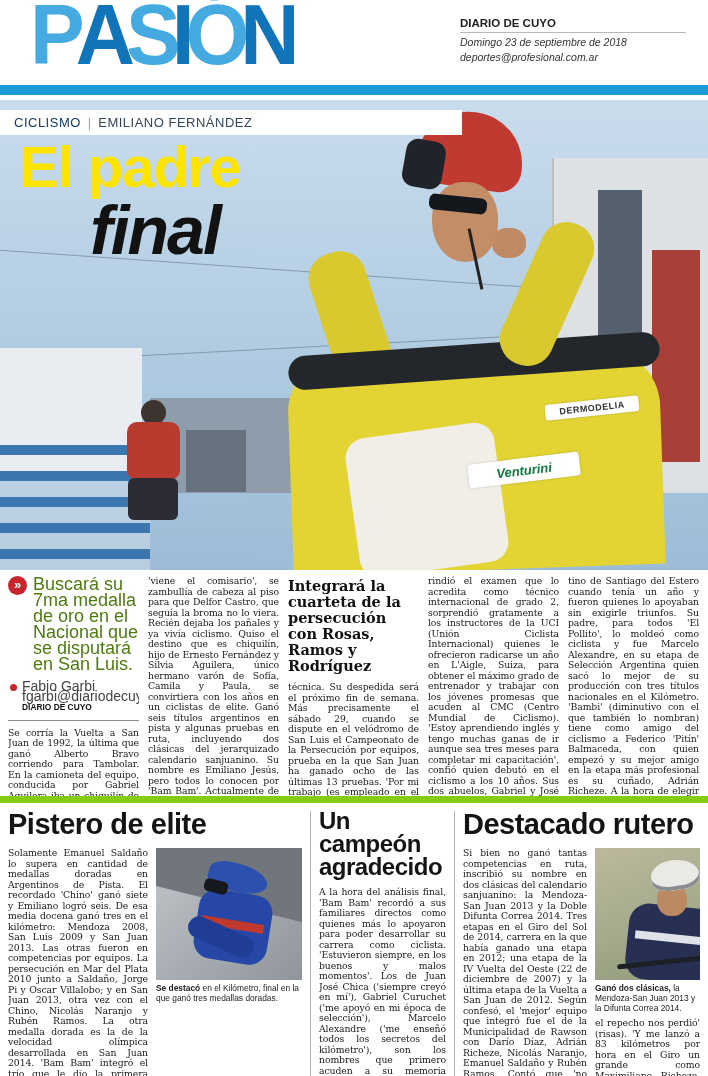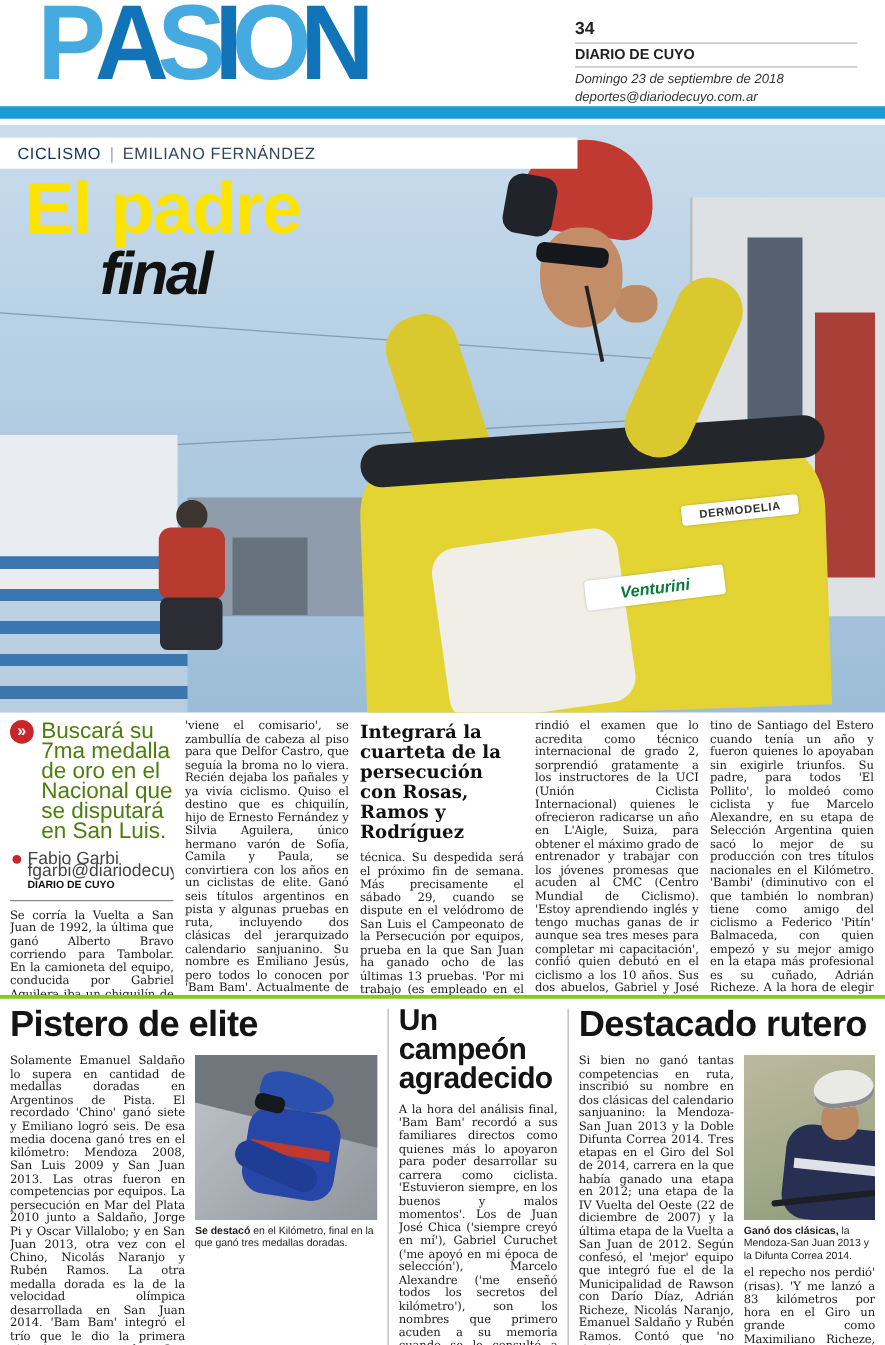--- a/index.html
+++ b/index.html
@@ -63,38 +63,38 @@
   .chip2{left:468px;top:358px;width:112px;height:24px;font-size:13px;font-weight:bold;font-style:italic;
          color:#0a7a3c;transform:rotate(-7deg);}
   .kicker{position:absolute;left:0;top:10px;width:462px;height:25px;background:#fff;
           font-family:"Liberation Sans",sans-serif;font-size:13px;line-height:25px;padding-left:14px;
           box-sizing:border-box;z-index:5;}
   .k-sec{font-weight:normal;color:#12365f;letter-spacing:.5px;}
   .k-sep{color:#9aa4ae;margin:0 7px;}
   .k-name{color:#33465a;letter-spacing:.5px;}
   .hl1{position:absolute;left:20px;top:38px;font-family:"Liberation Sans",sans-serif;font-weight:bold;
        font-size:58px;line-height:1;color:#FCE300;letter-spacing:-1px;z-index:6;}
-  .hl2{position:absolute;left:80px;top:96px;font-family:"Liberation Sans",sans-serif;font-weight:bold;
-       font-style:italic;font-size:48px;line-height:1;color:#121212;letter-spacing:-2px;z-index:6;}
+  .hl2{position:absolute;left:90px;top:96px;font-family:"Liberation Sans",sans-serif;font-weight:bold;
+       font-style:italic;font-size:68px;line-height:1;color:#121212;letter-spacing:-2px;z-index:6;}
   
   .band{position:absolute;left:8px;top:576px;width:692px;height:220px;display:flex;gap:9px;overflow:hidden;}
   .col{flex:0 0 131px;overflow:hidden;}
   .body{margin:0;font-size:9.3px;line-height:10.5px;text-align:justify;color:#191919;letter-spacing:-.1px;}
   .standfirst{display:flex;font-family:"Liberation Sans",sans-serif;}
   .sf-icon{flex:0 0 19px;height:19px;border-radius:50%;background:#C9252C;color:#fff;font-size:13px;
            font-weight:bold;text-align:center;line-height:18px;margin-right:6px;}
   .sf-text{margin:0;font-size:18px;line-height:16px;color:#4d7c0f;}
   .byline{display:flex;margin-top:10px;font-family:"Liberation Sans",sans-serif;}
   .by-dot{flex:0 0 7px;height:7px;border-radius:50%;background:#C9252C;margin:2px 5px 0 2px;}
   .by-name,.by-mail{font-size:14px;line-height:9.8px;color:#444;}
   .by-paper{font-size:8.4px;line-height:10px;color:#111;font-weight:bold;}
   .rule{border-top:1px solid #8a8a8a;margin:8px 0 7px;}
   .subhead{margin:2px 0 8px;font-size:14.5px;line-height:16px;font-weight:bold;color:#111;}
   
-  .bottom{position:absolute;left:0;top:796px;width:708px;height:280px;border-top:3px solid #84cc16;
+  .bottom{position:absolute;left:0;top:796px;width:708px;height:280px;border-top:7px solid #84cc16;
           box-sizing:border-box;padding:5px 8px 0;display:flex;gap:8px;overflow:hidden;}
   .bottom h2{margin:2px 0 9px;font-family:"Liberation Sans",sans-serif;font-weight:bold;color:#141414;
              letter-spacing:-.5px;}
   .bA{flex:0 0 294px;overflow:hidden;}
   .bA h2,.bC h2{font-size:29px;line-height:1;}
   .bB{flex:0 0 127px;overflow:hidden;}
   .bB h2{font-size:24px;line-height:.95;}
   .bC{flex:1;overflow:hidden;}
   .vdiv{flex:0 0 1px;background:#b5b5b5;margin-top:3px;}
   .split{display:flex;gap:8px;}
@@ -128,24 +128,23 @@
 </head>
 <body>
 
 <div class="page">
 
   <header class="masthead">
     <div class="logo">
       <span>P</span><span>A</span><span>S</span><span>I</span><span>Ó</span><span>N</span>
     </div>
     <div class="mast-info">
-      <div class="page-num">34</div>
       <div class="paper">DIARIO DE CUYO</div>
       <div class="m-date">Domingo 23 de septiembre de 2018</div>
-      <div class="m-email">deportes@diariodecuyo.com.ar</div>
+      <div class="m-email">deportes@profesional.com.ar</div>
     </div>
   </header>
   <div class="blue-bar"></div>
 
   <section class="hero">
     <div class="wire w1"></div>
     <div class="wire w2"></div>
     <div class="bldg-right"></div>
     <div class="bldg-window"></div>
     <div class="bldg-door"></div>

